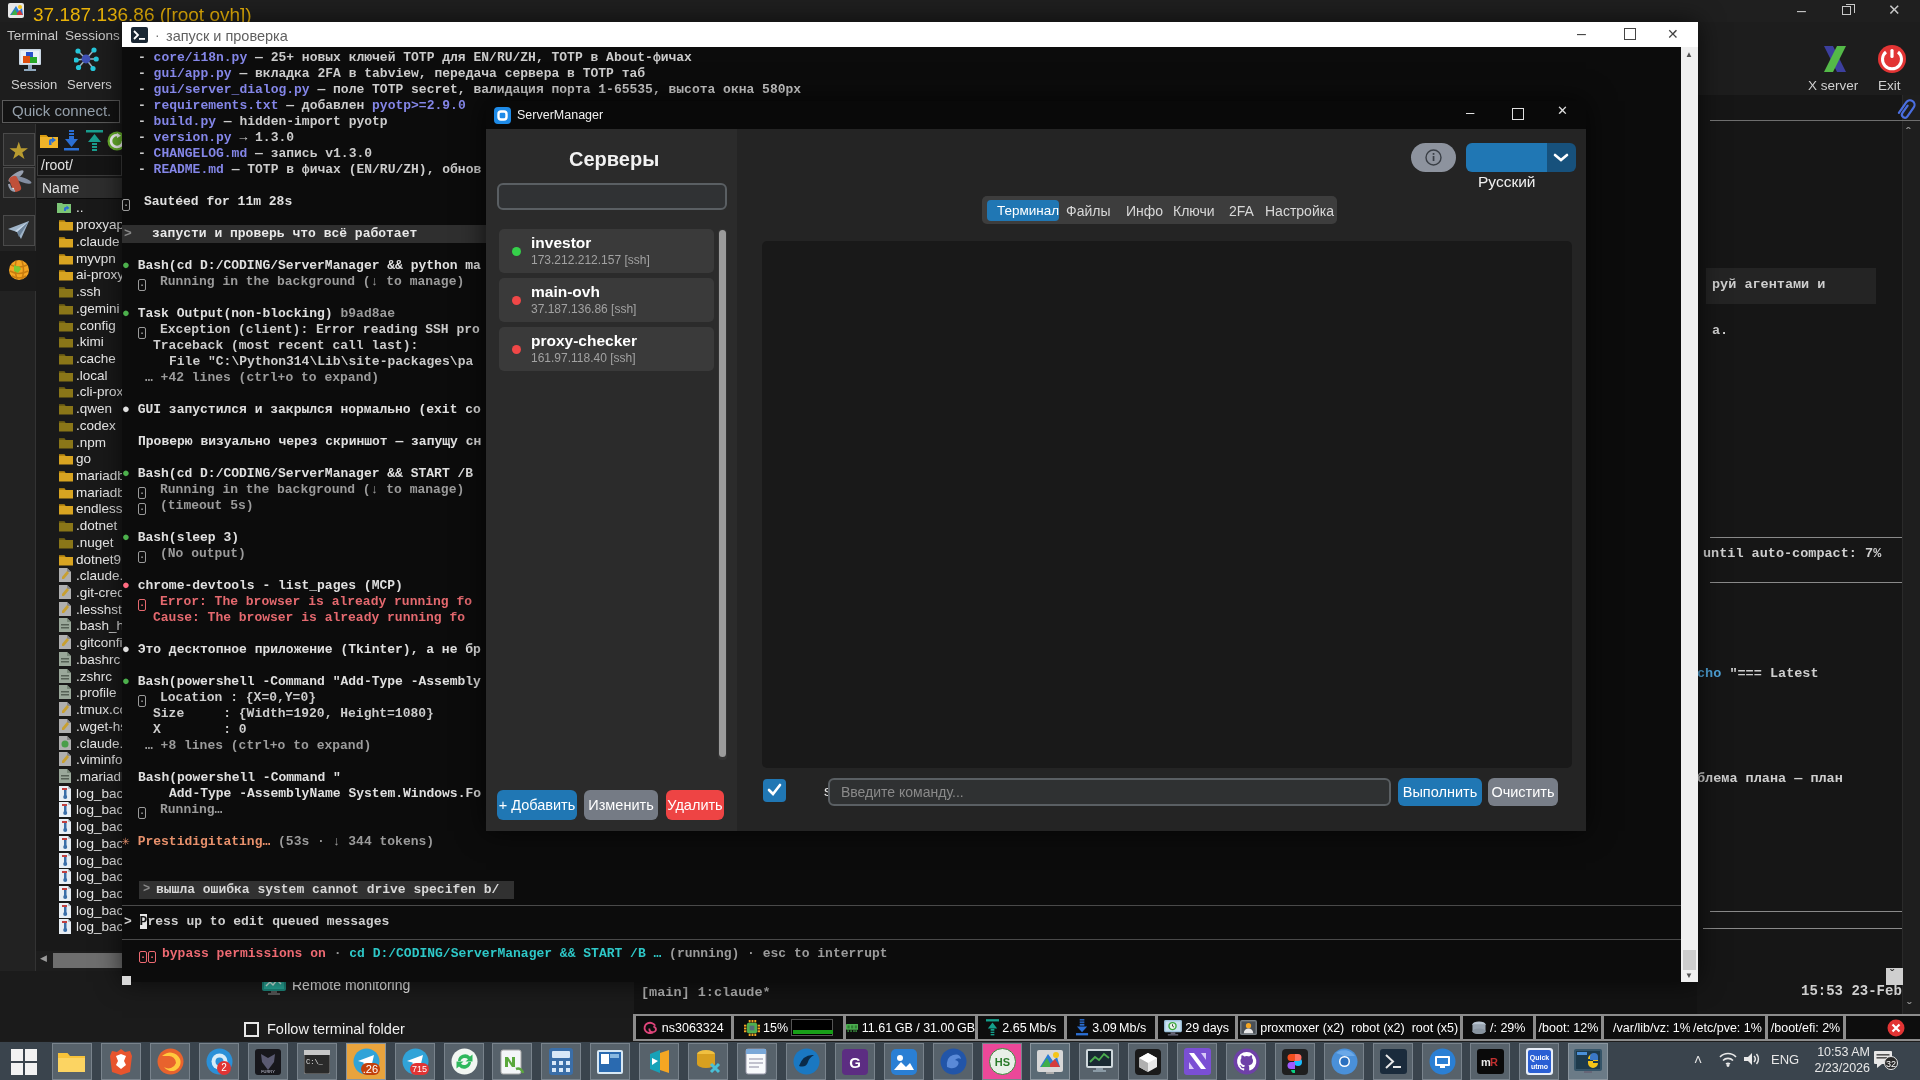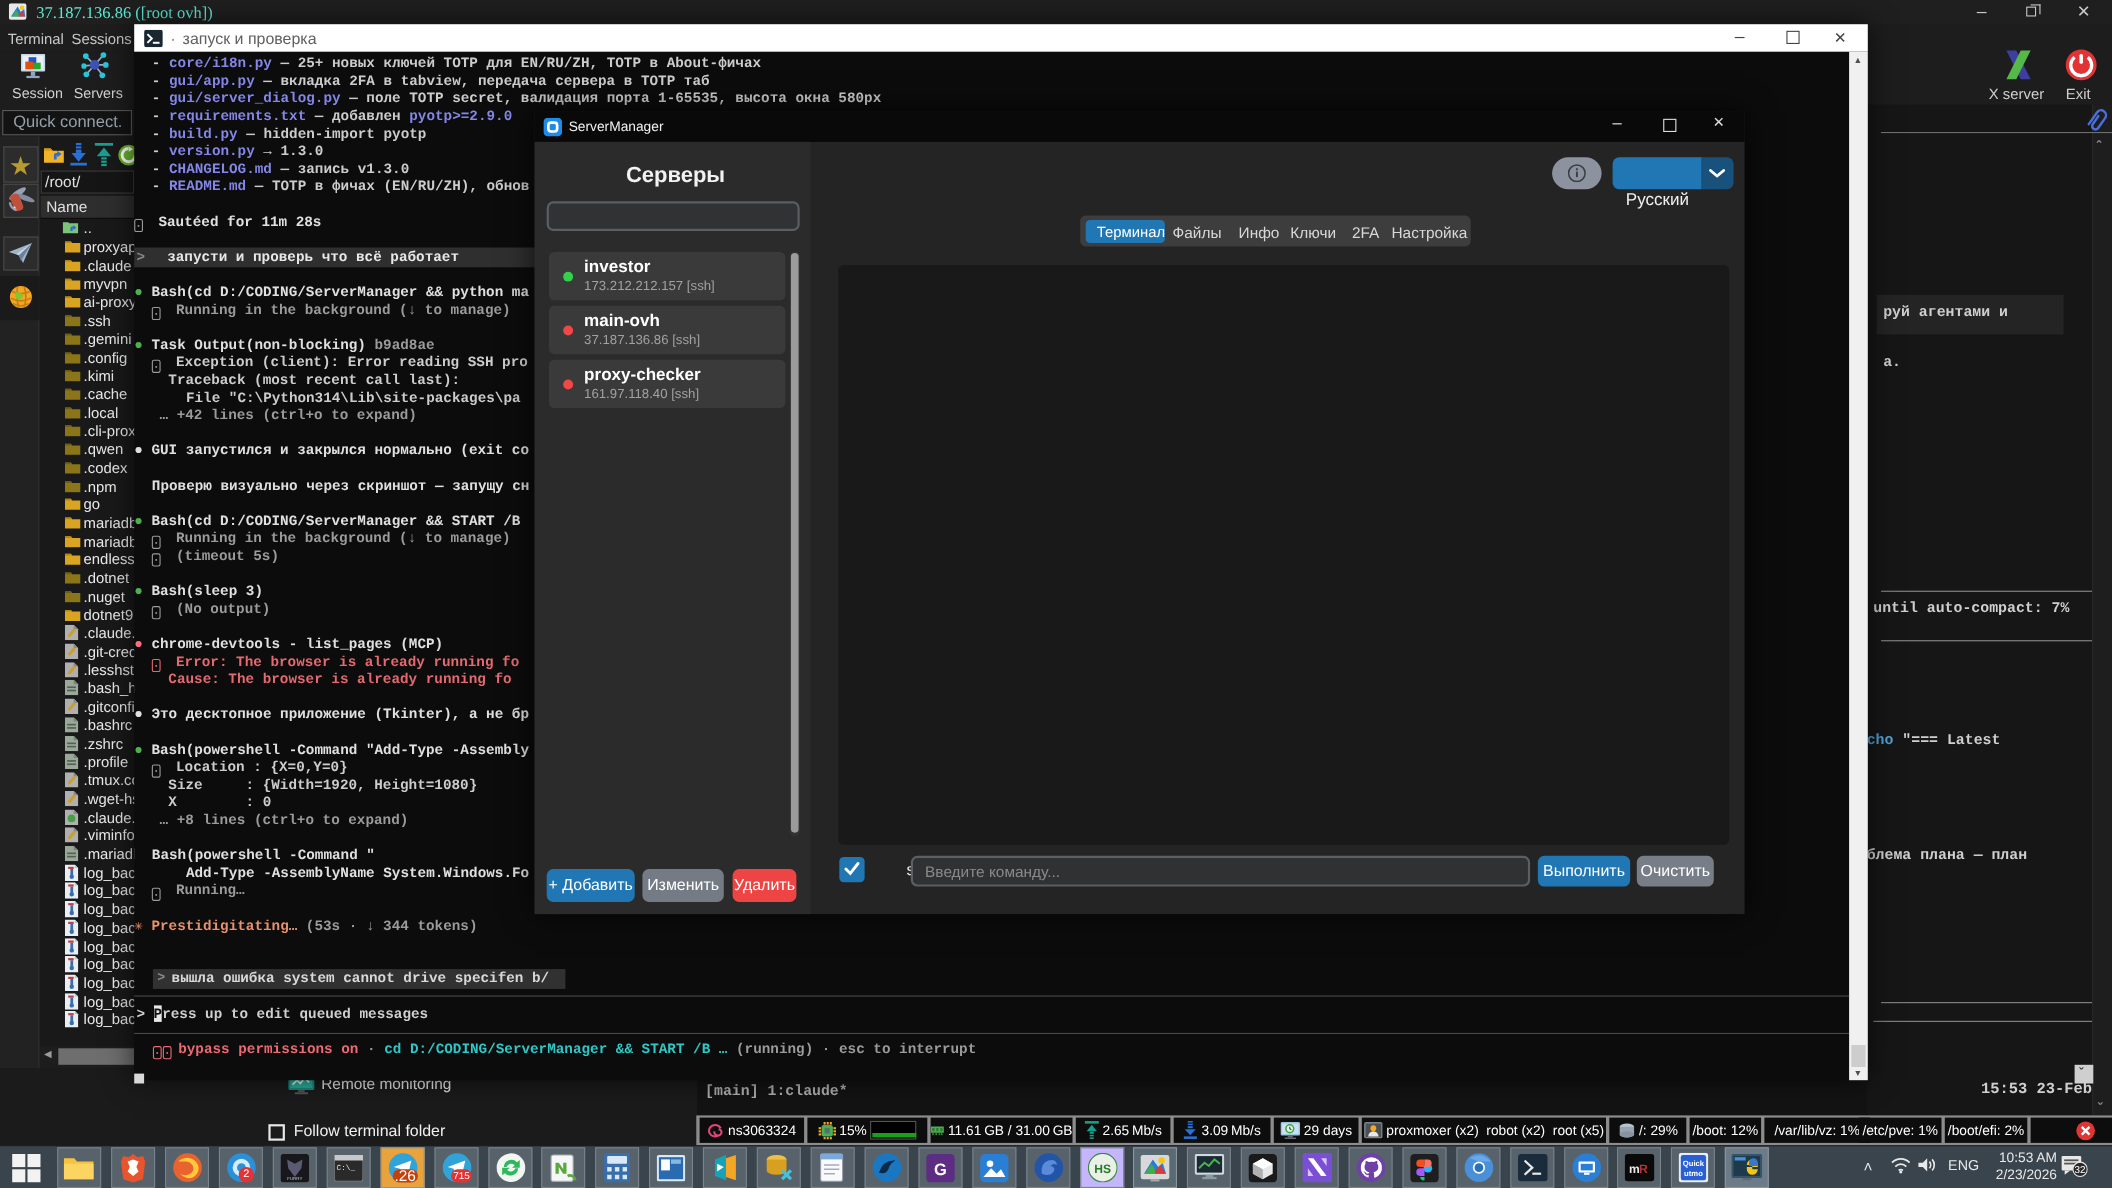--- a/index.html
+++ b/index.html
@@ -10,21 +10,21 @@
 <body>
 <div id="root">
 <div class="abs" style="left:0px;top:0px;width:1920px;height:22px;background:#1f1f1f;"></div>
     <svg class="abs" style="left:8px;top:3px" width="18" height="17" viewBox="0 0 18 17">
 <rect x="0" y="0" width="16" height="15" rx="2" fill="#e8e8e8"></rect>
 <path d="M2 12 L8 3 L11 8 L14 5 L15 12 Z" fill="#2b7bd4"></path>
 <path d="M3 12 L7 6 L10 12 Z" fill="#3fae49"></path>
 <path d="M9 10 L12 7 L15 12 L9 12 Z" fill="#d43c3c"></path>
 <circle cx="12" cy="4" r="2" fill="#f5c518"></circle>
     </svg>
-    <div class="tl" style="left:33px;top:4px;font-size:15px;color:#5eead4;font-family:Liberation Serif, serif;">37.187.136.86 ([root ovh])</div>
+    <div class="tl" style="left:33px;top:4px;font-size:19px;color:#eab308;">37.187.136.86 ([root ovh])</div>
     <div class="tl" style="left:1797px;top:2px;font-size:16px;color:#c8c8c8;">–</div>
     <div class="abs" style="left:1842px;top:6px;width:9px;height:9px;border:1px solid #c8c8c8;"></div>
     <div class="abs" style="left:1846px;top:4px;width:9px;height:9px;border:1px solid #c8c8c8;border-left:none;border-bottom:none;"></div>
     <div class="tl" style="left:1888px;top:1px;font-size:15px;color:#c8c8c8;">✕</div>
     <div class="abs" style="left:0px;top:22px;width:122px;height:26px;background:#1d1d1d;"></div>
     <div class="tl" style="left:7px;top:28px;font-size:13.5px;color:#c8c8c8;">Terminal</div>
     <div class="tl" style="left:65px;top:28px;font-size:13.5px;color:#c8c8c8;">Sessions</div>
     <div class="abs" style="left:0px;top:48px;width:122px;height:52px;background:#1d1d1d;"></div>
     <svg class="abs" style="left:19px;top:49px" width="23" height="25" viewBox="0 0 23 25">
 <rect x="0" y="0" width="22" height="16" rx="1" fill="#c9d7e4"></rect>
@@ -730,21 +730,21 @@
           <text x="2" y="14" font-size="7" fill="#e8e8e8" font-family="Liberation Mono, monospace">C:\_</text>
         </svg>
       </div>
     </div>
     <div class="abs" style="left:346px;top:1043px;width:40px;height:37px;background:#e8a33d;border:1px solid #8a959e;">
       <div style="position:absolute;left:50%;top:50%;transform:translate(-50%,-50%);width:28px;height:28px;display:flex;align-items:center;justify-content:center;position:relative">
         <svg width="27" height="27" viewBox="0 0 27 27">
           <circle cx="13.5" cy="13.5" r="13" fill="#30a3d8"></circle>
           <path d="M5 13 L21 7 L18 20 L13 16 L11 18 L10.5 14.5 Z" fill="#fff"></path>
         </svg>
-        <div style="position:absolute;right:0px;bottom:1px;min-width:17px;height:12px;border-radius:6px;background:#c2410c;color:#fff;font-size:14px;text-align:center;line-height:12px;padding:0 2px">.26</div>
+        <div style="position:absolute;right:0px;bottom:1px;min-width:17px;height:12px;border-radius:6px;background:#c2410c;color:#fff;font-size:11px;text-align:center;line-height:12px;padding:0 2px">.26</div>
       </div>
     </div>
     <div class="abs" style="left:395px;top:1043px;width:40px;height:37px;background:#57626b;border:1px solid #79838c;">
       <div style="position:absolute;left:50%;top:50%;transform:translate(-50%,-50%);width:28px;height:28px;display:flex;align-items:center;justify-content:center;position:relative">
         <svg width="27" height="27" viewBox="0 0 27 27">
           <circle cx="13.5" cy="13.5" r="13" fill="#30a3d8"></circle>
           <path d="M5 13 L21 7 L18 20 L13 16 L11 18 L10.5 14.5 Z" fill="#fff"></path>
         </svg>
         <div style="position:absolute;right:0px;bottom:1px;min-width:17px;height:12px;border-radius:6px;background:#e23434;color:#fff;font-size:9px;text-align:center;line-height:12px;padding:0 2px">715</div>
       </div>
@@ -850,21 +850,21 @@
       </div>
     </div>
     <div class="abs" style="left:933px;top:1043px;width:40px;height:37px;background:#57626b;border:1px solid #79838c;">
       <div style="position:absolute;left:50%;top:50%;transform:translate(-50%,-50%);width:28px;height:28px;display:flex;align-items:center;justify-content:center;position:relative">
         <svg width="27" height="27" viewBox="0 0 27 27">
           <circle cx="13.5" cy="13.5" r="13" fill="#2255a8"></circle>
           <path d="M7 19 Q6 9 13 7 Q20 5 21 11 Q18 9 15 12 Q20 13 18 17 Q15 21 10 20 Z" fill="#5a8ad8"></path>
         </svg>
       </div>
     </div>
-    <div class="abs" style="left:982px;top:1043px;width:40px;height:37px;background:#c4b5fd;border:1px solid #79838c;">
+    <div class="abs" style="left:982px;top:1043px;width:40px;height:37px;background:#ec4899;border:1px solid #79838c;">
       <div style="position:absolute;left:50%;top:50%;transform:translate(-50%,-50%);width:28px;height:28px;display:flex;align-items:center;justify-content:center;position:relative">
         <svg width="27" height="27" viewBox="0 0 27 27">
           <circle cx="13.5" cy="13.5" r="13" fill="#e8f0e8" stroke="#3a8a3a"></circle>
           <text x="13.5" y="18" font-size="11" fill="#2a7a2a" text-anchor="middle" font-family="Liberation Sans, sans-serif" font-weight="bold">HS</text>
         </svg>
       </div>
     </div>
     <div class="abs" style="left:1030px;top:1043px;width:40px;height:37px;background:#5a6a75;border:1px solid #8a959e;">
       <div style="position:absolute;left:50%;top:50%;transform:translate(-50%,-50%);width:28px;height:28px;display:flex;align-items:center;justify-content:center;position:relative">
         <svg width="28" height="26" viewBox="0 0 28 26">

